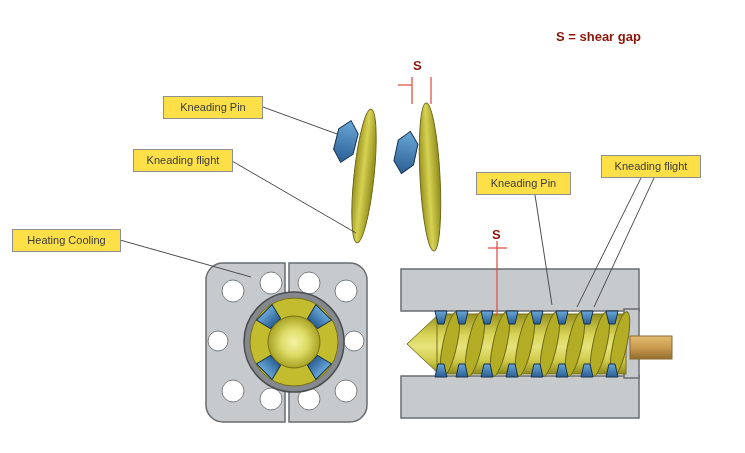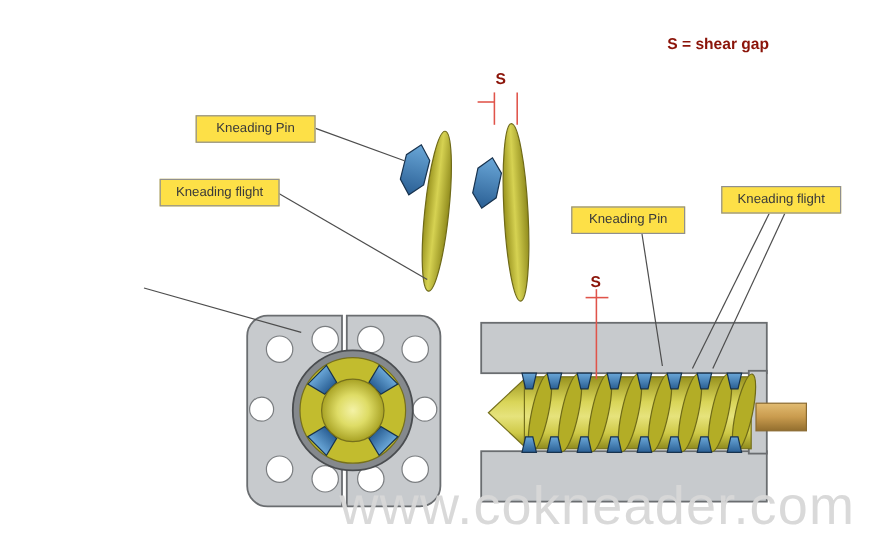--- a/index.html
+++ b/index.html
@@ -165,21 +165,21 @@
       <line class="c-dim" x1="398" y1="85" x2="412" y2="85"></line>
       <line class="c-dim" x1="488" y1="248" x2="507" y2="248"></line>
       <line class="c-dim" x1="497" y1="241" x2="497" y2="316"></line>
     </g>
   </svg>
 
   <div class="diagram-title" style="left:556px; top:29px">S = shear gap</div>
 
   <div class="label-box" style="left:163px; top:96px; width:100px; height:23px">Kneading Pin</div>
   <div class="label-box" style="left:133px; top:149px; width:100px; height:23px">Kneading flight</div>
+  <div class="label-box" style="left:12px; top:229px; width:109px; height:23px">Heating Cooling</div>
   <div class="label-box" style="left:476px; top:172px; width:95px; height:23px">Kneading Pin</div>
   <div class="label-box" style="left:601px; top:155px; width:100px; height:23px">Kneading flight</div>
 
   <div class="s-marker" style="left:413px; top:58px">S</div>
   <div class="s-marker" style="left:492px; top:227px">S</div>
 
-  <div class="watermark">www.cokneader.com</div>
 
 </div>
 
 </body></html>

